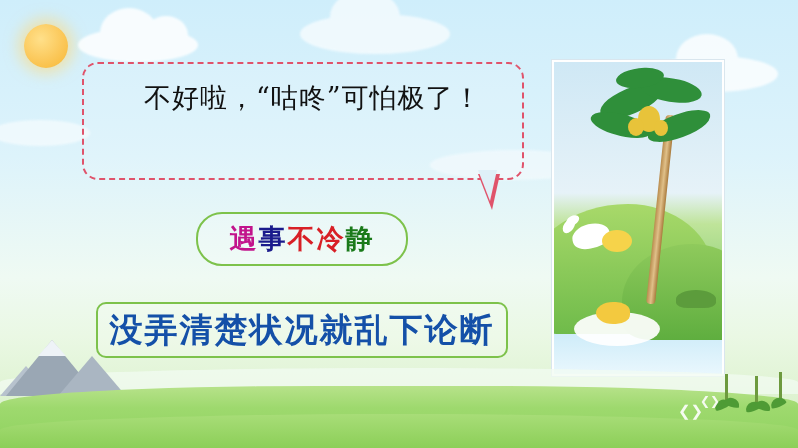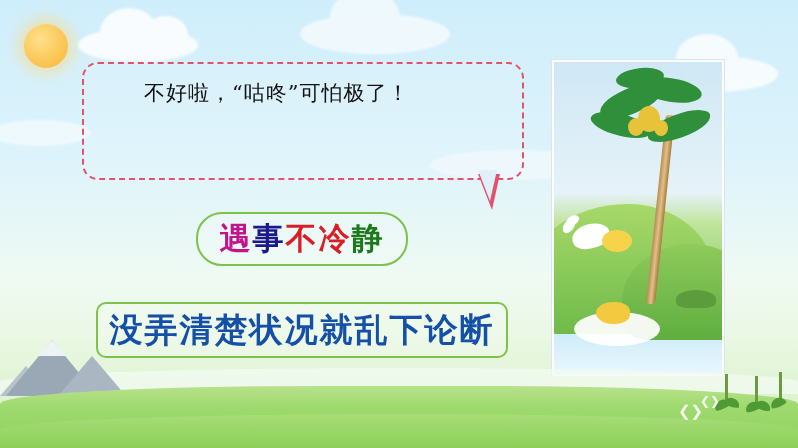--- a/index.html
+++ b/index.html
@@ -83,39 +83,39 @@
     border-top:36px solid #e0536b;
   }
   .bubble .tail-inner {
     position:absolute; left:396px; top:108px; width:0; height:0;
     border-left:12px solid transparent; border-right:7px solid transparent;
     border-top:31px solid #dff0f8;
   }
   .bubble-text {
     position:absolute; left:16px; top:14px; right:10px;
     font-family:"DejaVu Serif", serif;
-    font-size:21px; color:#111111; line-height:1.5;
+    font-size:27px; color:#111111; line-height:1.5;
     text-indent:44px; letter-spacing:1px;
     white-space:pre-wrap;
   }
 
   
   .tag {
     position:absolute;
     box-sizing:border-box;
     display:flex; align-items:center; justify-content:center;
     background:rgba(255,255,255,0.18);
   }
   .tag1 {
     left:196px; top:212px; width:212px; height:54px;
     border:2px solid #7dc24b; border-radius:26px;
   }
   .tag1 .t {
     font-family:"DejaVu Serif", serif;
-    font-size:31px; font-weight:bold; letter-spacing:2px;
+    font-size:27px; font-weight:bold; letter-spacing:2px;
   }
   .tag1 .t .a { color:#c2148c; }
   .tag1 .t .b { color:#1a1a8c; }
   .tag1 .t .c { color:#d81f26; }
   .tag1 .t .d { color:#1a7a1a; }
 
   .tag2 {
     left:96px; top:302px; width:412px; height:56px;
     border:2px solid #7dc24b; border-radius:10px;
   }

